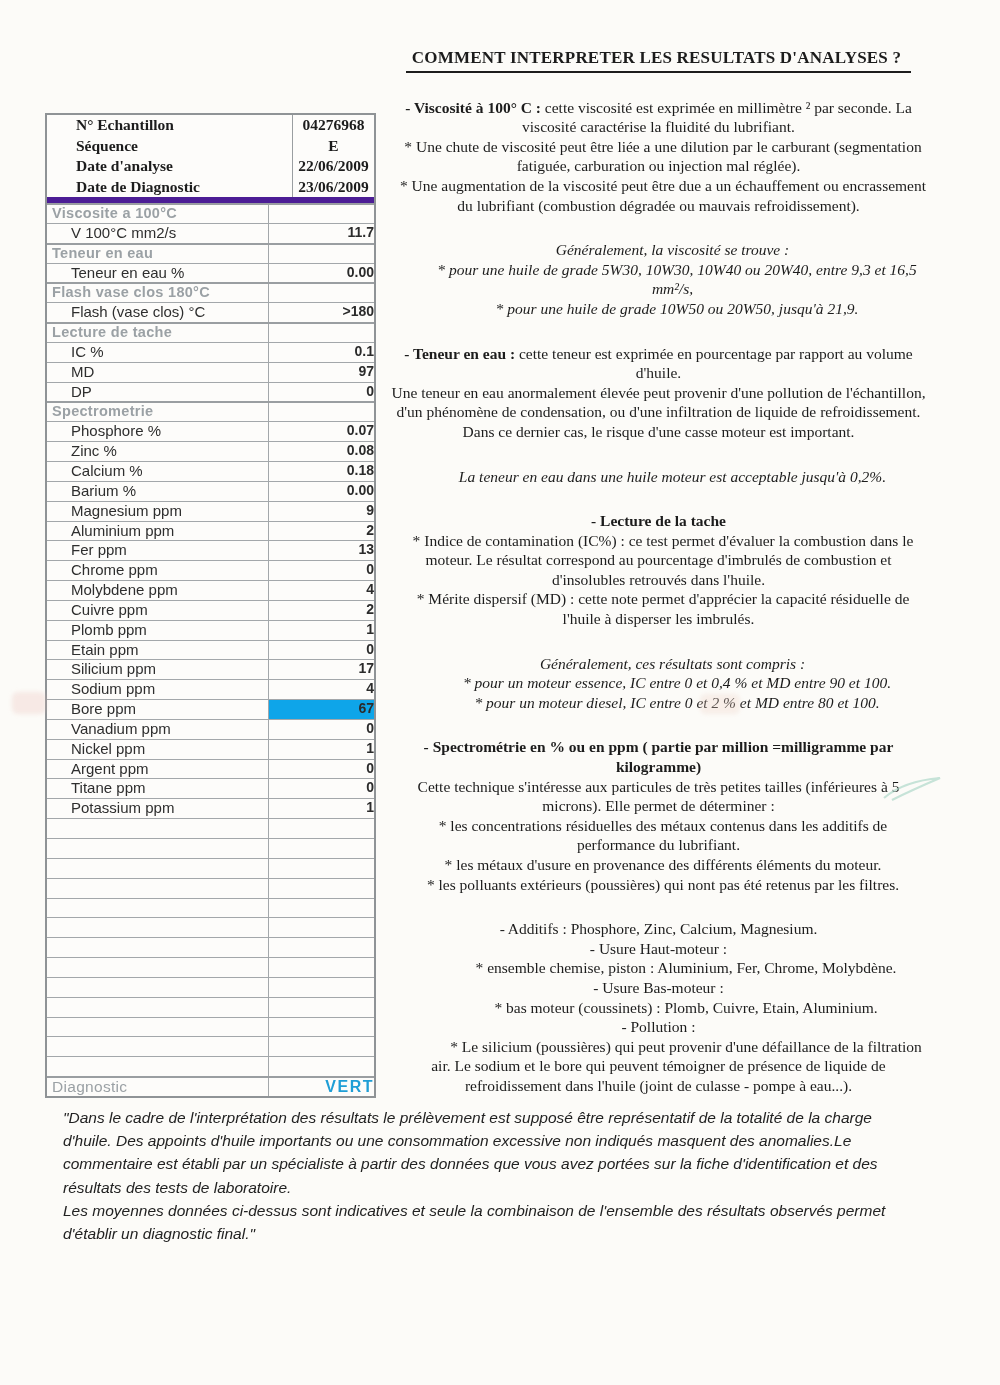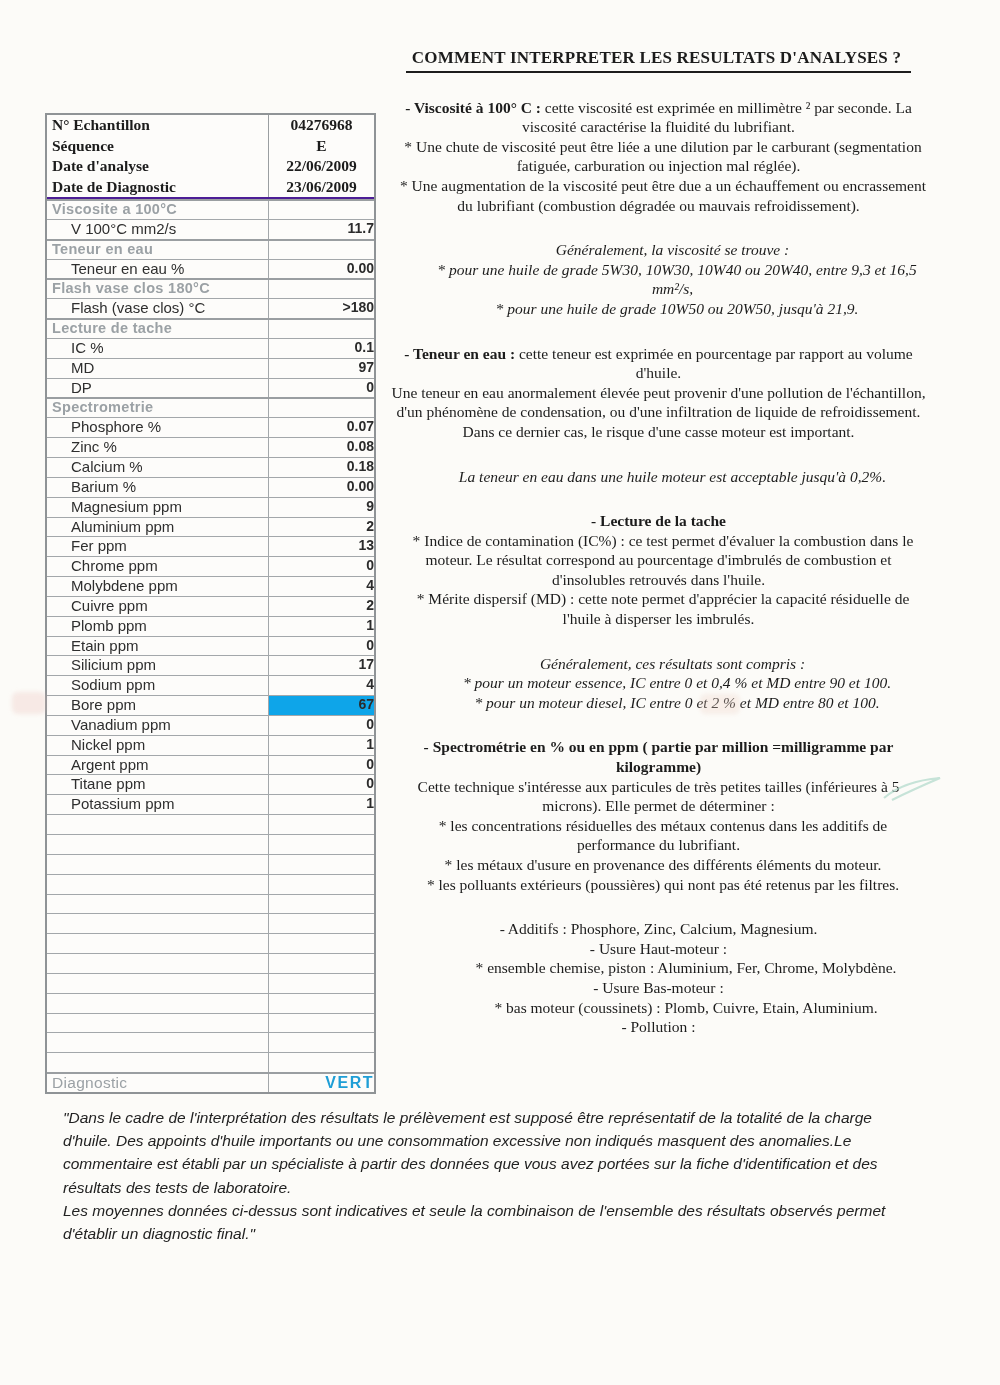--- a/index.html
+++ b/index.html
@@ -16,21 +16,21 @@
     background: #fcfbf8;
   }
 
   
   .results-table {
     position: absolute; left: 45px; top: 113px; width: 331px;
     border: 2px solid #8f9396;
     background: #fdfcfa;
     font-family: "Liberation Sans", sans-serif;
   }
-  .info-block { display: flex; border-bottom: 2px solid #4c1d95; }
+  .info-block { display: flex; border-bottom: 6px solid #4c1d95; padding-left: 24px; }
   .info-col { display: flex; flex-direction: column; }
   .info-labels { width: 222px; border-right: 1px solid #9a9ea1; padding-left: 5px; }
   .info-values { flex: 1; text-align: center; }
   .info-line {
     height: 20.5px; line-height: 20.5px;
     font-family: "Liberation Serif", serif;
     font-weight: bold; font-size: 15.5px; white-space: nowrap;
   }
   .t-row { display: flex; height: 19.85px; border-top: 1px solid #a3a7aa; }
   .t-row:first-child { border-top: none; }
@@ -325,20 +325,21 @@
           <div class="line ind1"><span>* les métaux d'usure en provenance des différents éléments du moteur.</span></div>
           <div class="line ind1"><span>* les polluants extérieurs (poussières) qui nont pas été retenus par les filtres.</span></div>
         </div>
         <div class="block">
           <div class="line"><span>- Additifs : Phosphore, Zinc, Calcium, Magnesium.</span></div>
           <div class="line"><span> - Usure Haut-moteur :</span></div>
           <div class="line ind2"><span>* ensemble chemise, piston : Aluminium, Fer, Chrome, Molybdène.</span></div>
           <div class="line"><span>- Usure Bas-moteur :</span></div>
           <div class="line ind2"><span>* bas moteur (coussinets) : Plomb, Cuivre, Etain, Aluminium.</span></div>
           <div class="line"><span> - Pollution :</span></div>
+          <div class="line ind2"><span>* Le silicium (poussières) qui peut provenir d'une défaillance de la filtration air. Le sodium et le bore qui peuvent témoigner de présence de liquide de refroidissement dans l'huile (joint de culasse - pompe à eau...).</span></div>
         </div>
       </div>
   </div>
 
   <div class="footer" id="footer-paras">
       <div class="fp">"Dans le cadre de l'interprétation des résultats le prélèvement est supposé être représentatif de la totalité de la charge d'huile. Des appoints d'huile importants ou une consommation excessive non indiqués masquent des anomalies.Le commentaire est établi par un spécialiste à partir des données que vous avez portées sur la fiche d'identification et des résultats des tests de laboratoire.</div>
       <div class="fp">Les moyennes données ci-dessus sont indicatives et seule la combinaison de l'ensemble des résultats observés permet d'établir un diagnostic final."</div>
     </div>
 
   <svg class="pen-mark" width="72" height="44" viewBox="0 0 72 44">

